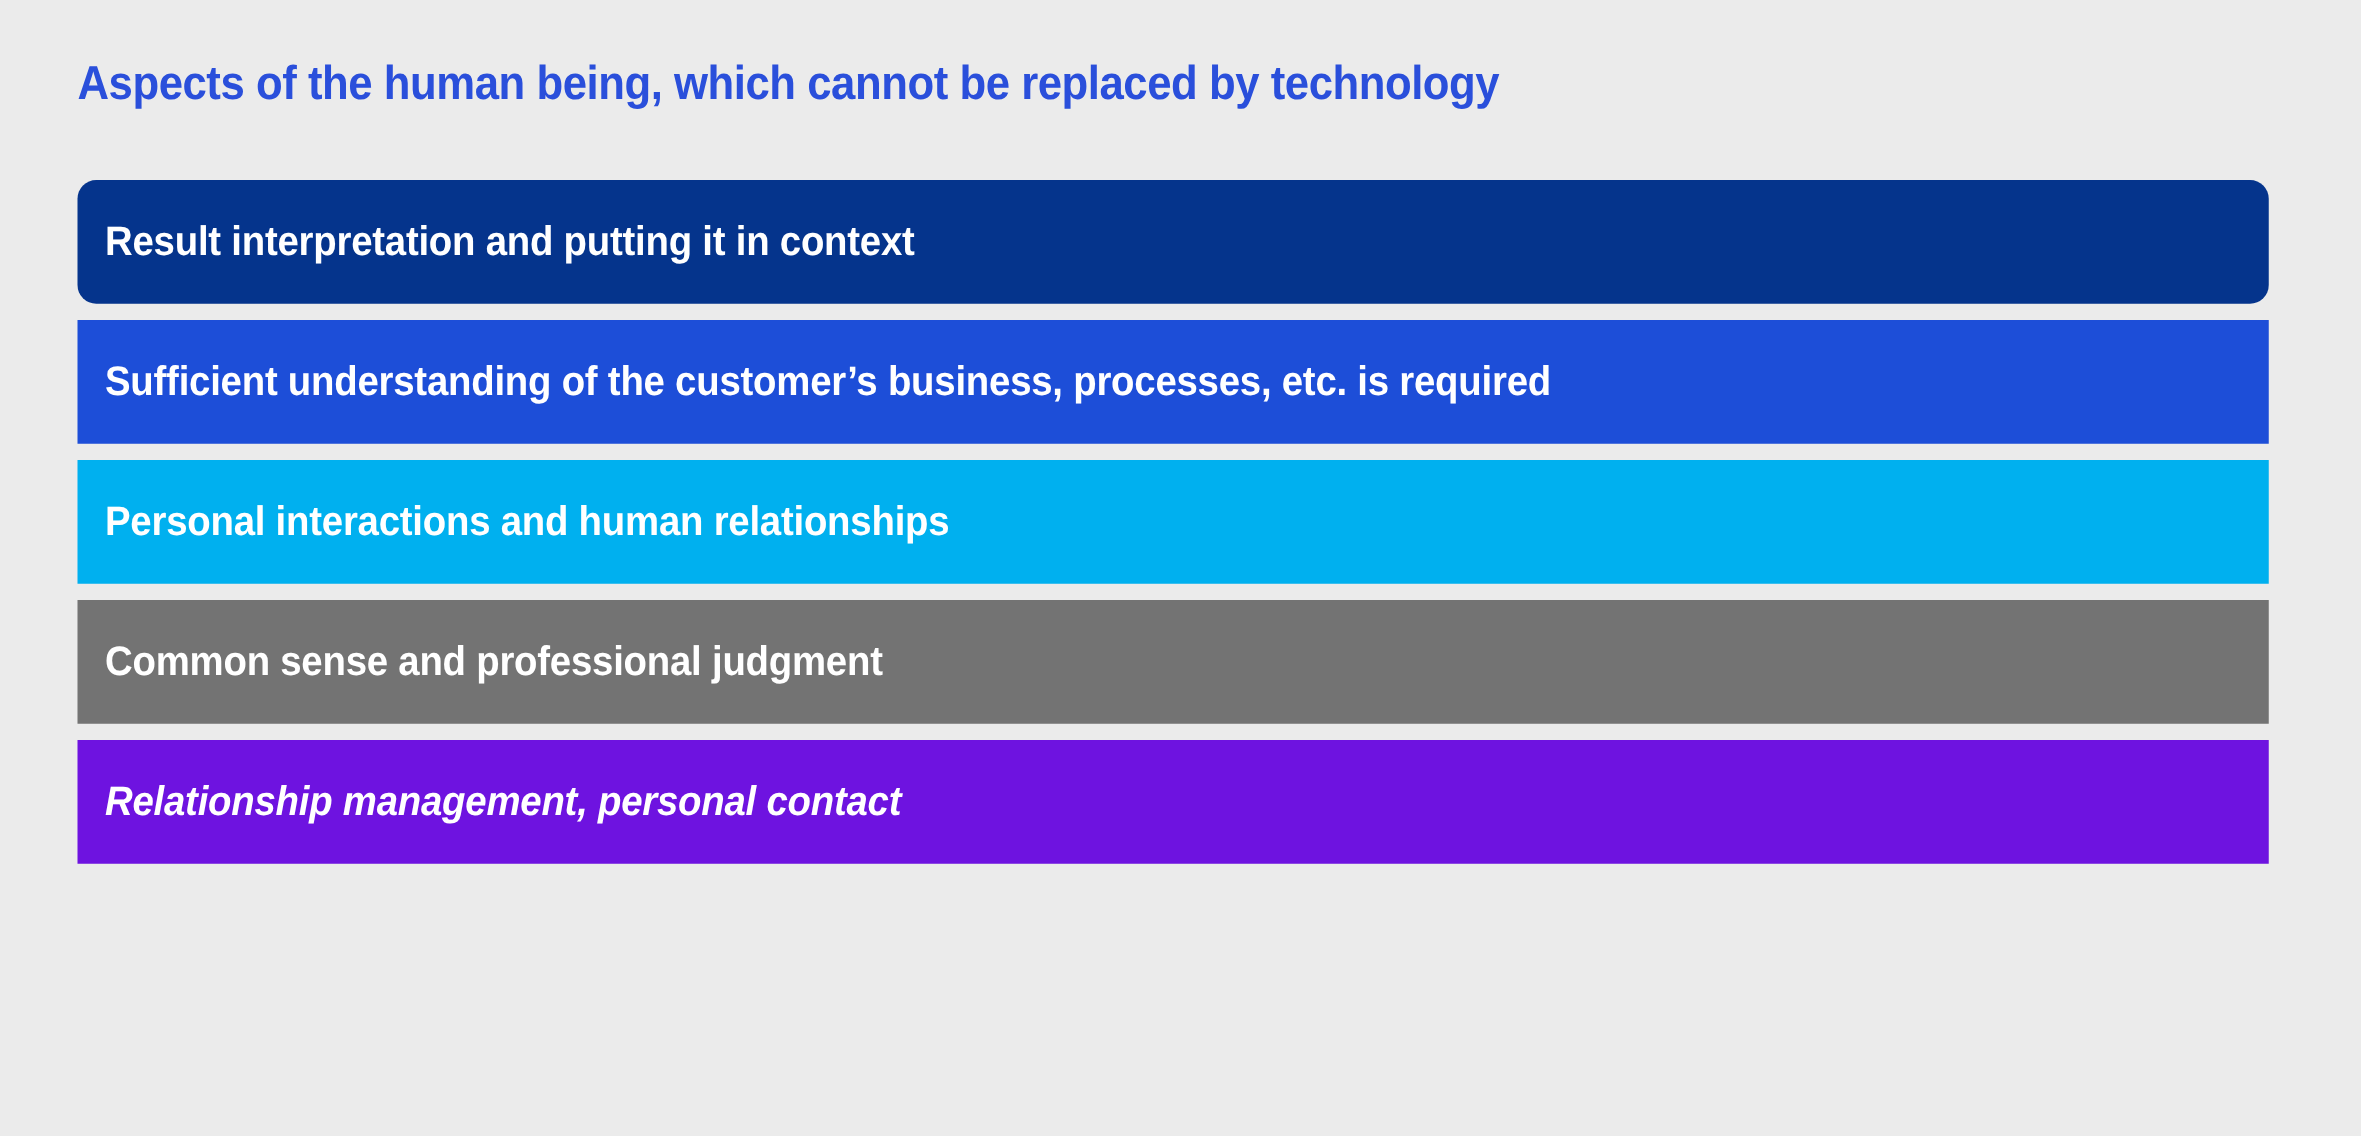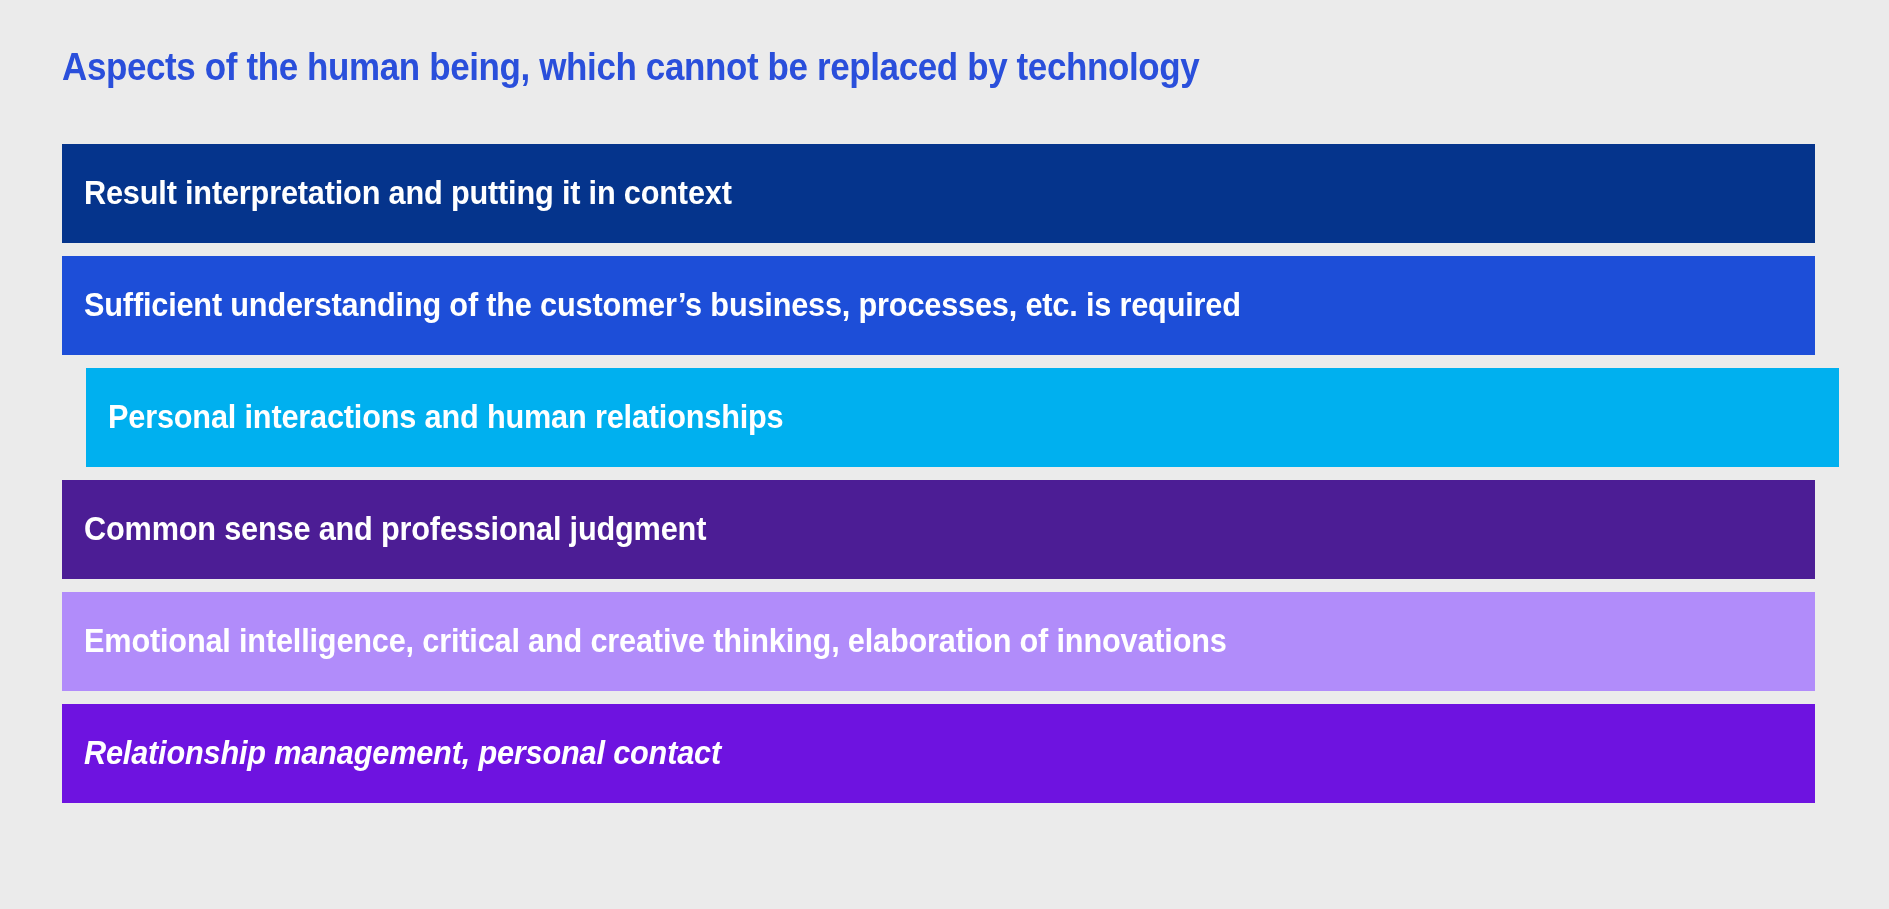--- a/index.html
+++ b/index.html
@@ -72,38 +72,35 @@
 </style>
 </head>
 <body style="background: rgb(235, 235, 235);">
 
 <div class="slide" style="background: rgb(235, 235, 235); padding-left: 28px;">
 
   <div class="slide-title" style="color: rgb(42, 79, 219);">Aspects of the human being, which cannot be replaced by technology</div>
 
   <div class="bars">
 
-    <div class="bar b1" style="background-color: rgb(5, 52, 140);">
+    <div class="bar b1" style="background-color: rgb(5, 52, 140); border-radius: 15px;">
       <span class="bar-label" style="color: rgb(255, 255, 255);">Result interpretation and putting it in context</span>
     </div>
 
     <div class="bar b2" style="background-color: #1d4ed8;">
       <span class="bar-label" style="color: rgb(255, 255, 255);">Sufficient understanding of the customer’s business, processes, etc. is required</span>
     </div>
 
-    <div class="bar b3" style="background-color: rgb(0, 176, 239); margin-left: 24px;">
+    <div class="bar b3" style="background-color: rgb(0, 176, 239);">
       <span class="bar-label" style="color: rgb(255, 255, 255);">Personal interactions and human relationships</span>
     </div>
 
-    <div class="bar b4" style="background-color: #4c1d95;">
+    <div class="bar b4" style="background-color: #737373;">
       <span class="bar-label" style="color: rgb(255, 255, 255);">Common sense and professional judgment</span>
     </div>
 
-    <div class="bar b5" style="background-color: rgb(177, 140, 250);">
-      <span class="bar-label" style="color: rgb(255, 255, 255);">Emotional intelligence, critical and creative thinking, elaboration of innovations</span>
-    </div>
 
     <div class="bar b6" style="background-color: rgb(110, 19, 224); font-style: italic;">
       <span class="bar-label" style="color: rgb(255, 255, 255);">Relationship management, personal contact</span>
     </div>
 
   </div>
 </div>
 
 </body></html>

